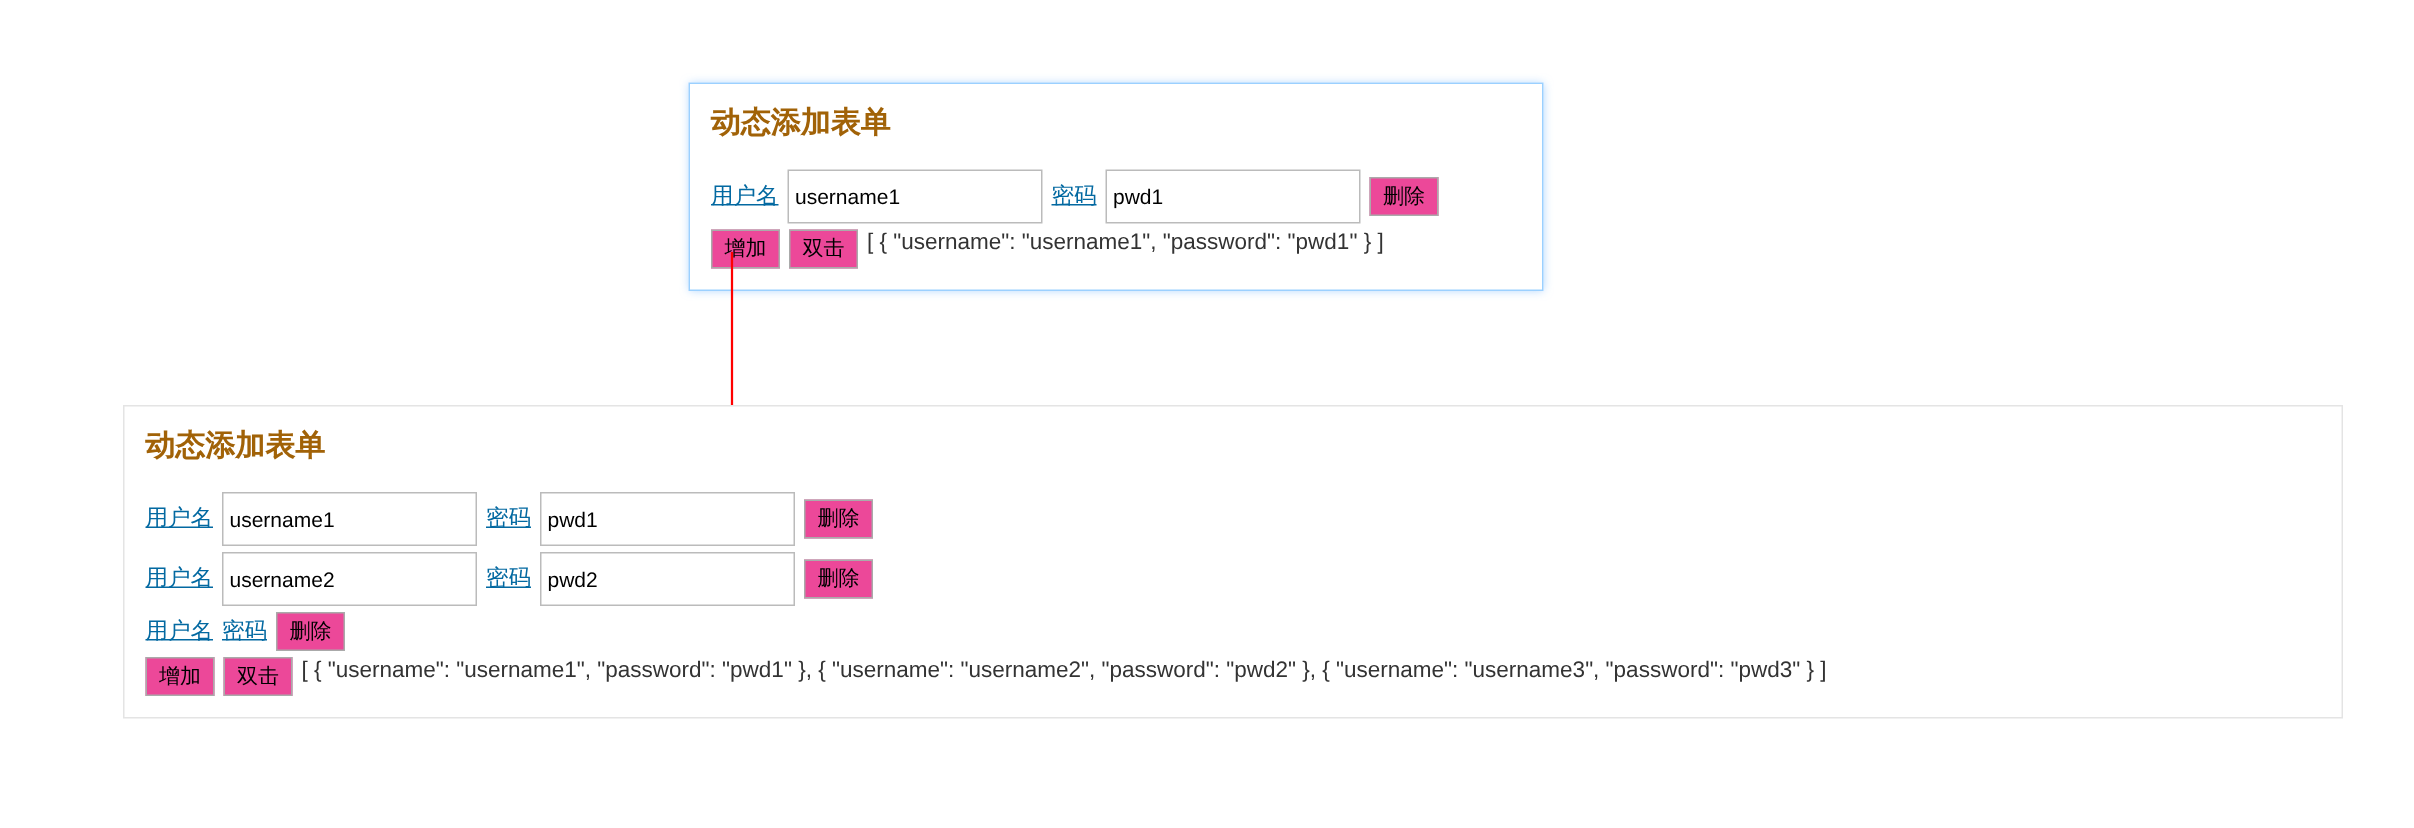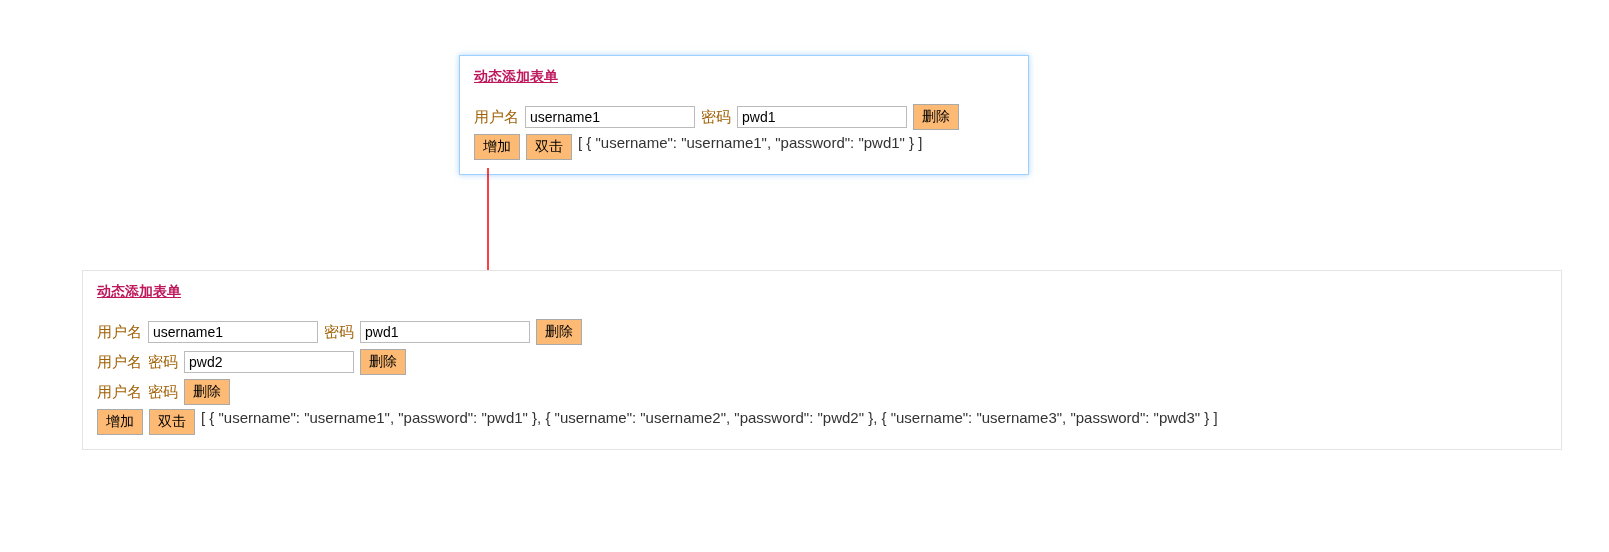--- a/index.html
+++ b/index.html
@@ -27,50 +27,50 @@
     box-shadow: 0 0 6px rgba(120,185,255,0.6);
   }
   .panel.bottom {
     left: 82px;
     top: 270px;
     width: 1480px;
     border: 1px solid #e4e4e4;
   }
   .panel-title {
     font-weight: bold;
-    font-size: 14px;
-    color: #be185d;
+    font-size: 20px;
+    color: #a16207;
     margin-bottom: 18px;
-    text-decoration: underline;
   }
   .row {
     display: flex;
     align-items: center;
     gap: 6px;
     margin-bottom: 4px;
     line-height: 26px;
   }
   .lbl {
-    color: #a16207;
+    color: #0369a1;
+    text-decoration: underline;
   }
   input[type="text"] {
-    height: 22px;
+    height: 36px;
     border: 1px solid #bbb;
     padding: 0 4px;
     font-size: 14px;
     box-sizing: border-box;
     width: 170px;
     background:#fff;
   }
   button {
     font-family: inherit;
     font-size: 14px;
     padding: 2px 8px;
     border: 1px solid #aaa;
-    background: #fdba74;
+    background: #ec4899;
     cursor: pointer;
     height: 26px;
     box-sizing: border-box;
   }
   .footer-row {
     display: flex;
     align-items: flex-start;
     gap: 6px;
     margin-top: 4px;
     flex-wrap: nowrap;
@@ -133,20 +133,21 @@
 
   <div class="row">
     <span class="lbl">用户名</span>
     <input type="text" value="username1" style="">
     <span class="lbl">密码</span>
     <input type="text" value="pwd1" style="">
     <button>删除</button>
   </div>
   <div class="row">
     <span class="lbl">用户名</span>
+    <input type="text" value="username2" style="">
     <span class="lbl">密码</span>
     <input type="text" value="pwd2" style="">
     <button>删除</button>
   </div>
   <div class="row">
     <span class="lbl">用户名</span>
     <span class="lbl">密码</span>
     <button>删除</button>
   </div>
 

